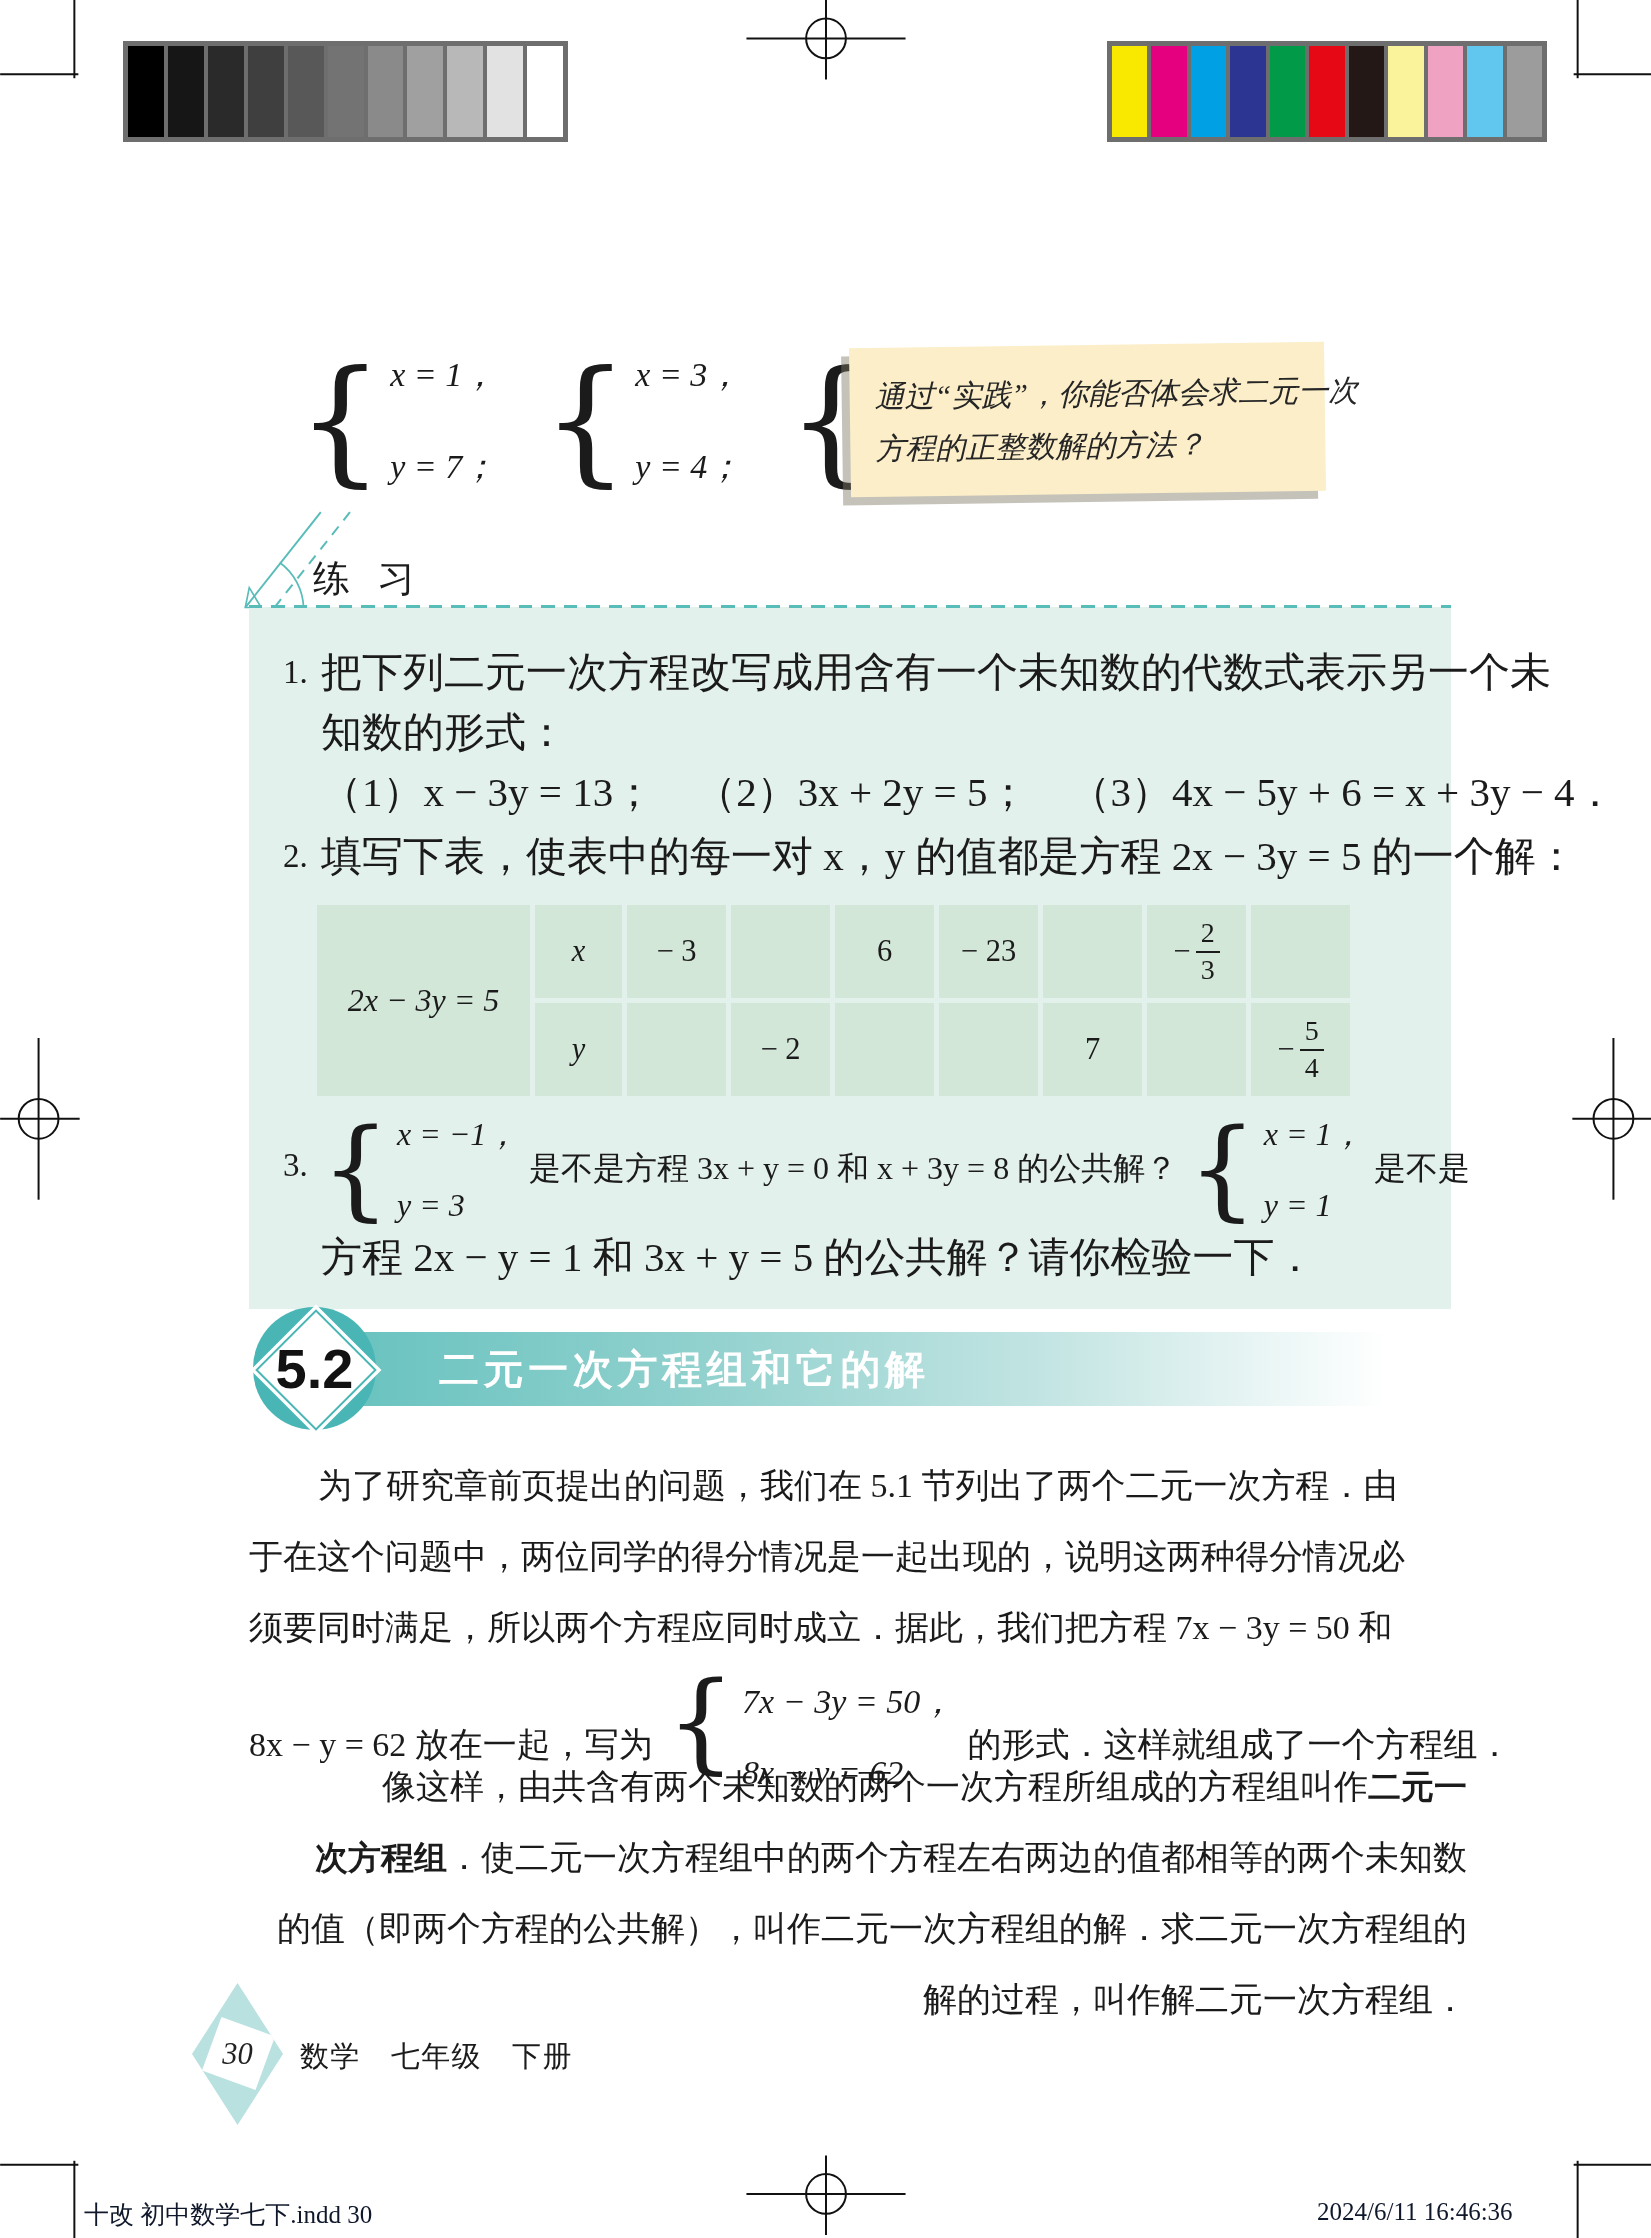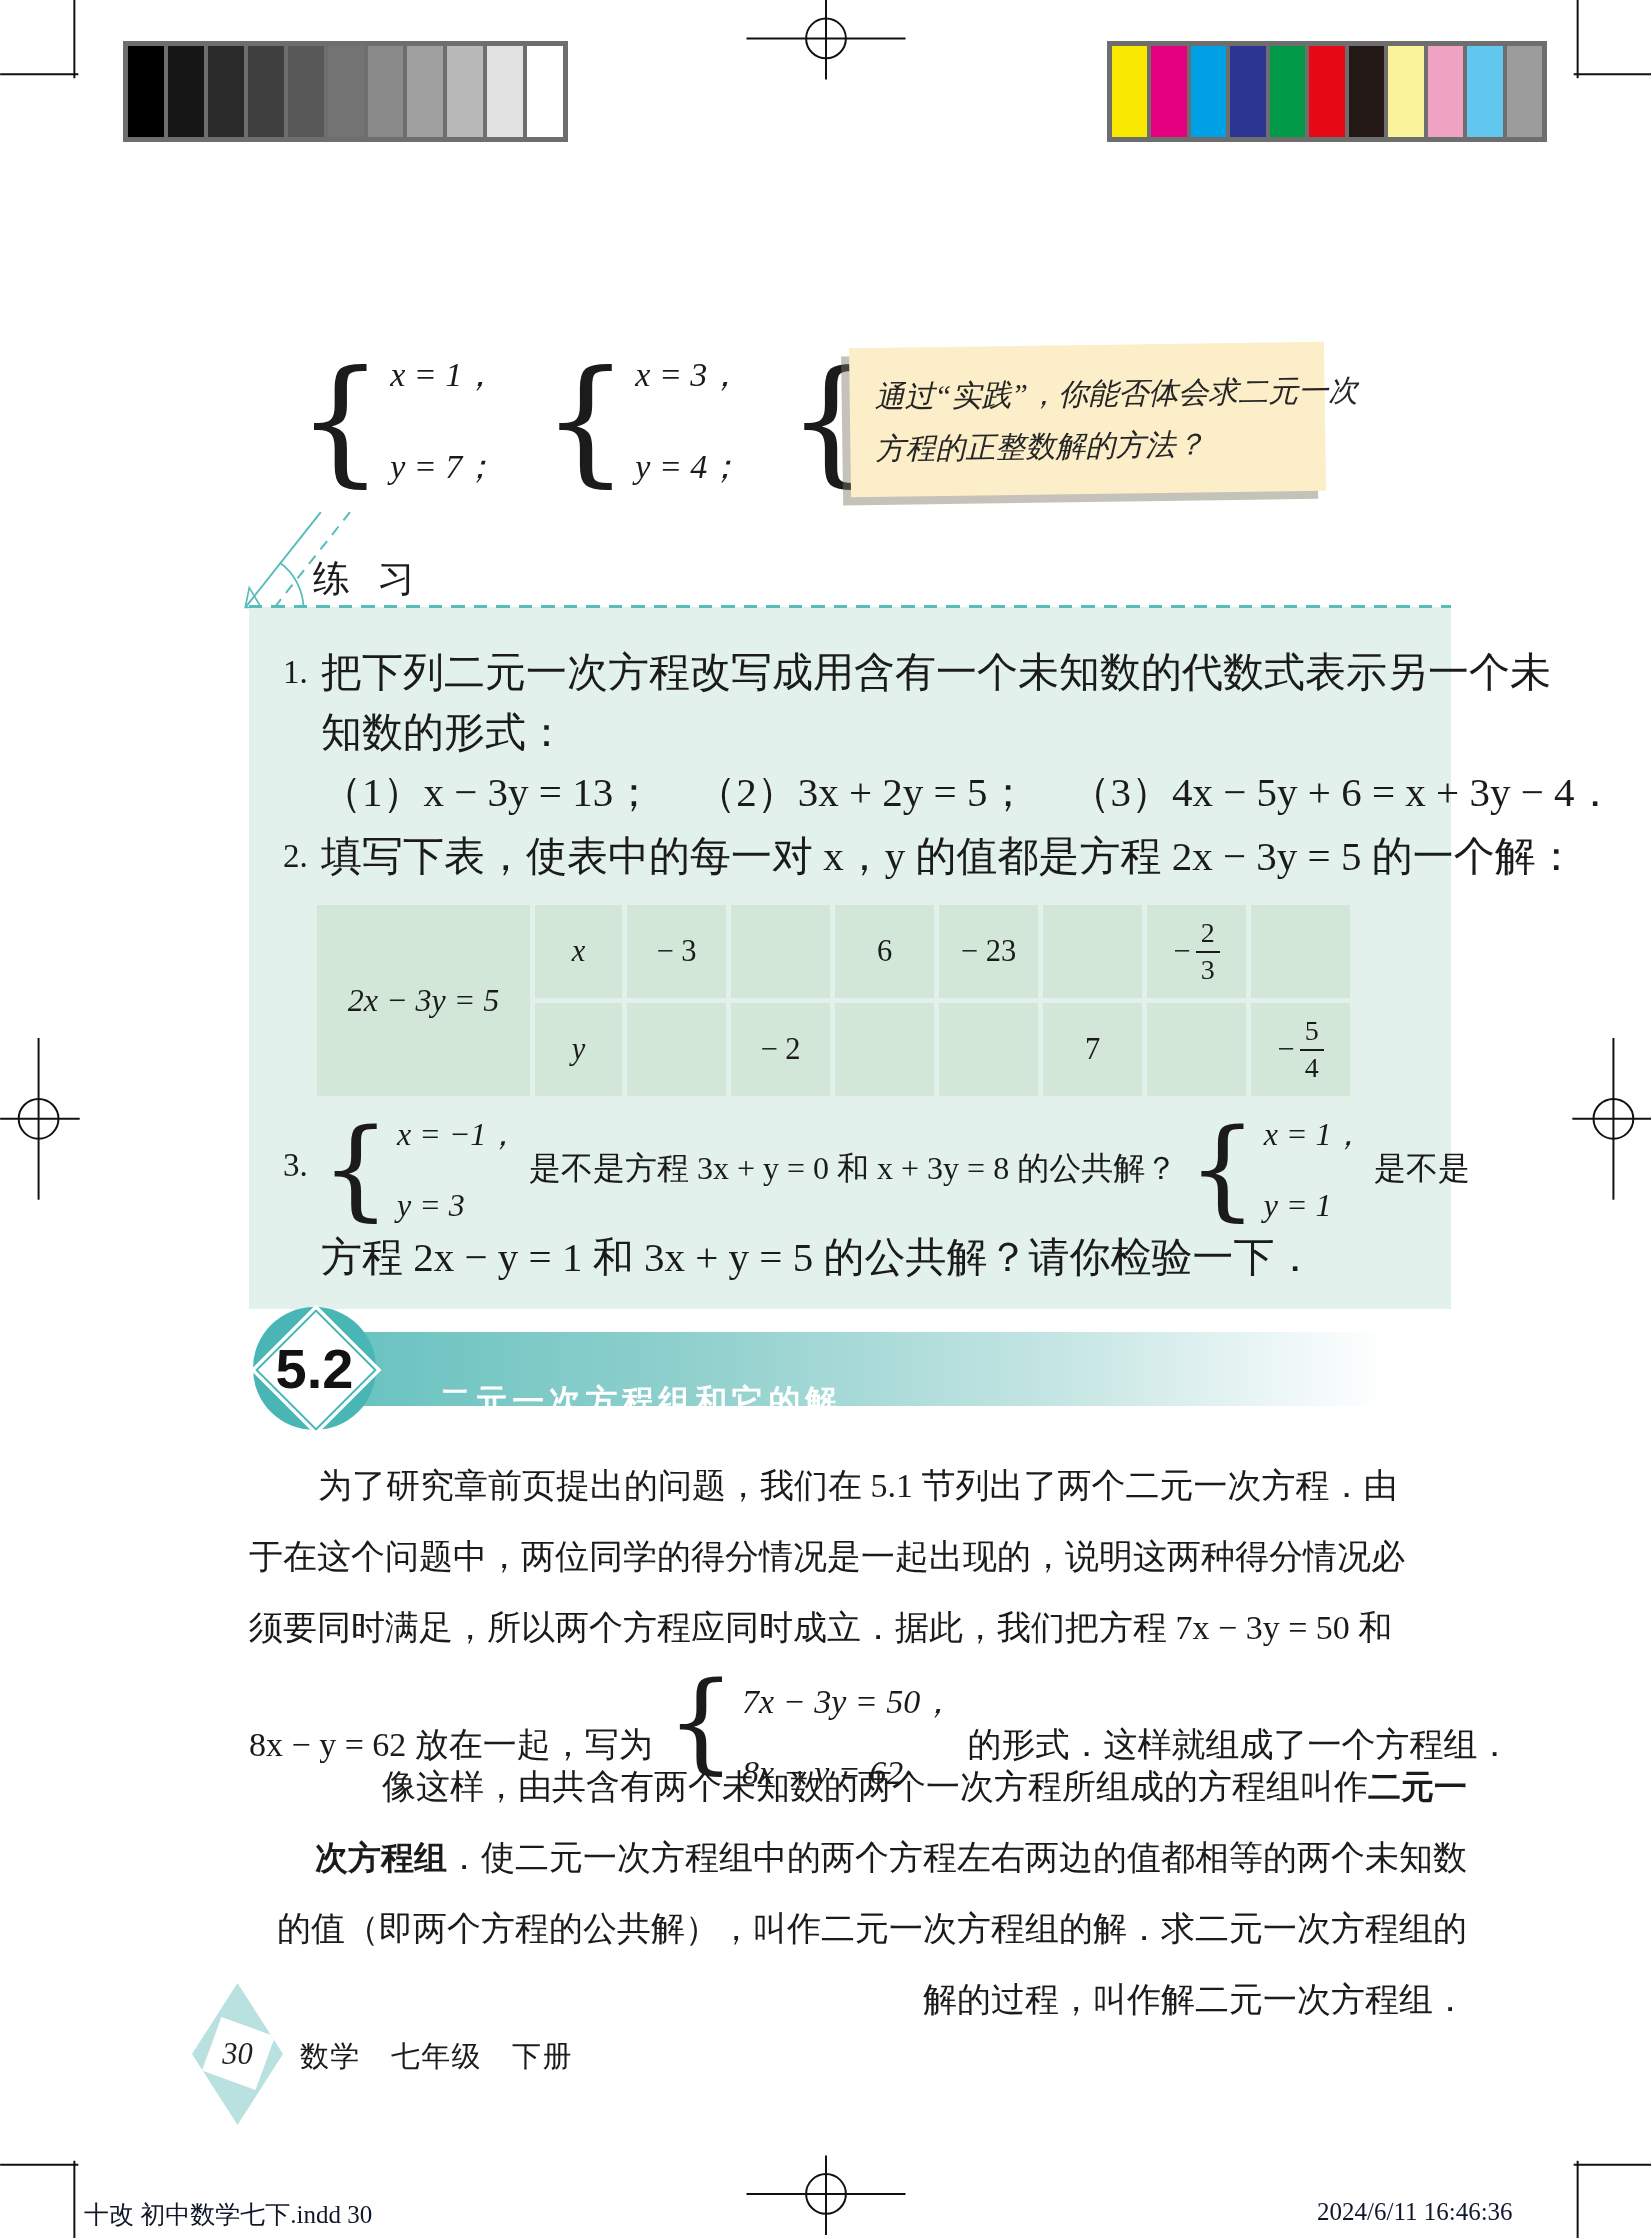--- a/index.html
+++ b/index.html
@@ -55,21 +55,21 @@
   .ex-table td.tlabel { width:211px; font-size:32px; }
   .ex-table td.thead { width:85px; }
   .ex-table td.tval { width:97px; height:91px; }
   .frac { display:inline-flex; align-items:center; gap:5.3px; }
   .frac .stack { display:inline-flex; flex-direction:column; align-items:center; font-size:28px; line-height:1.1; }
   .frac .bar { width:24px; border-top:2px solid #1b1b1b; margin:2px 0; }
 
   
   .banner-rect { background:linear-gradient(90deg,#6ac3c0 0%,#8fd0cd 30%,#c6e6e4 65%,#ffffff 94%); }
   .banner-title { display:block; padding-left:81px; line-height:74px; color:#ffffff;
-    font-family:"Liberation Sans","DejaVu Sans",sans-serif; font-weight:bold; font-size:32px; letter-spacing:4.6px; white-space:nowrap;margin-top:32px; }
+    font-family:"Liberation Sans","DejaVu Sans",sans-serif; font-weight:bold; font-size:40px; letter-spacing:4.6px; white-space:nowrap; }
   .emblem { width:125px; height:125px; }
   .emblem-circle { position:absolute; inset:1.3px; border-radius:50%; background:#49b6b5; }
   .emblem-diamond { position:absolute; left:21px; top:21px; width:82px; height:82px;
     background:#ffffff; border:2px solid #49b6b5; box-shadow:0 0 0 3.3px #ffffff; transform:rotate(45deg); }
   .emblem-num { position:absolute; inset:0; display:flex; align-items:center; justify-content:center;
     font-family:"Liberation Sans","DejaVu Sans",sans-serif; font-weight:bold; font-size:56px; color:#121212; }
 
   
   .sysline { display:flex; align-items:flex-end; gap:13.3px; height:117px; }
 

